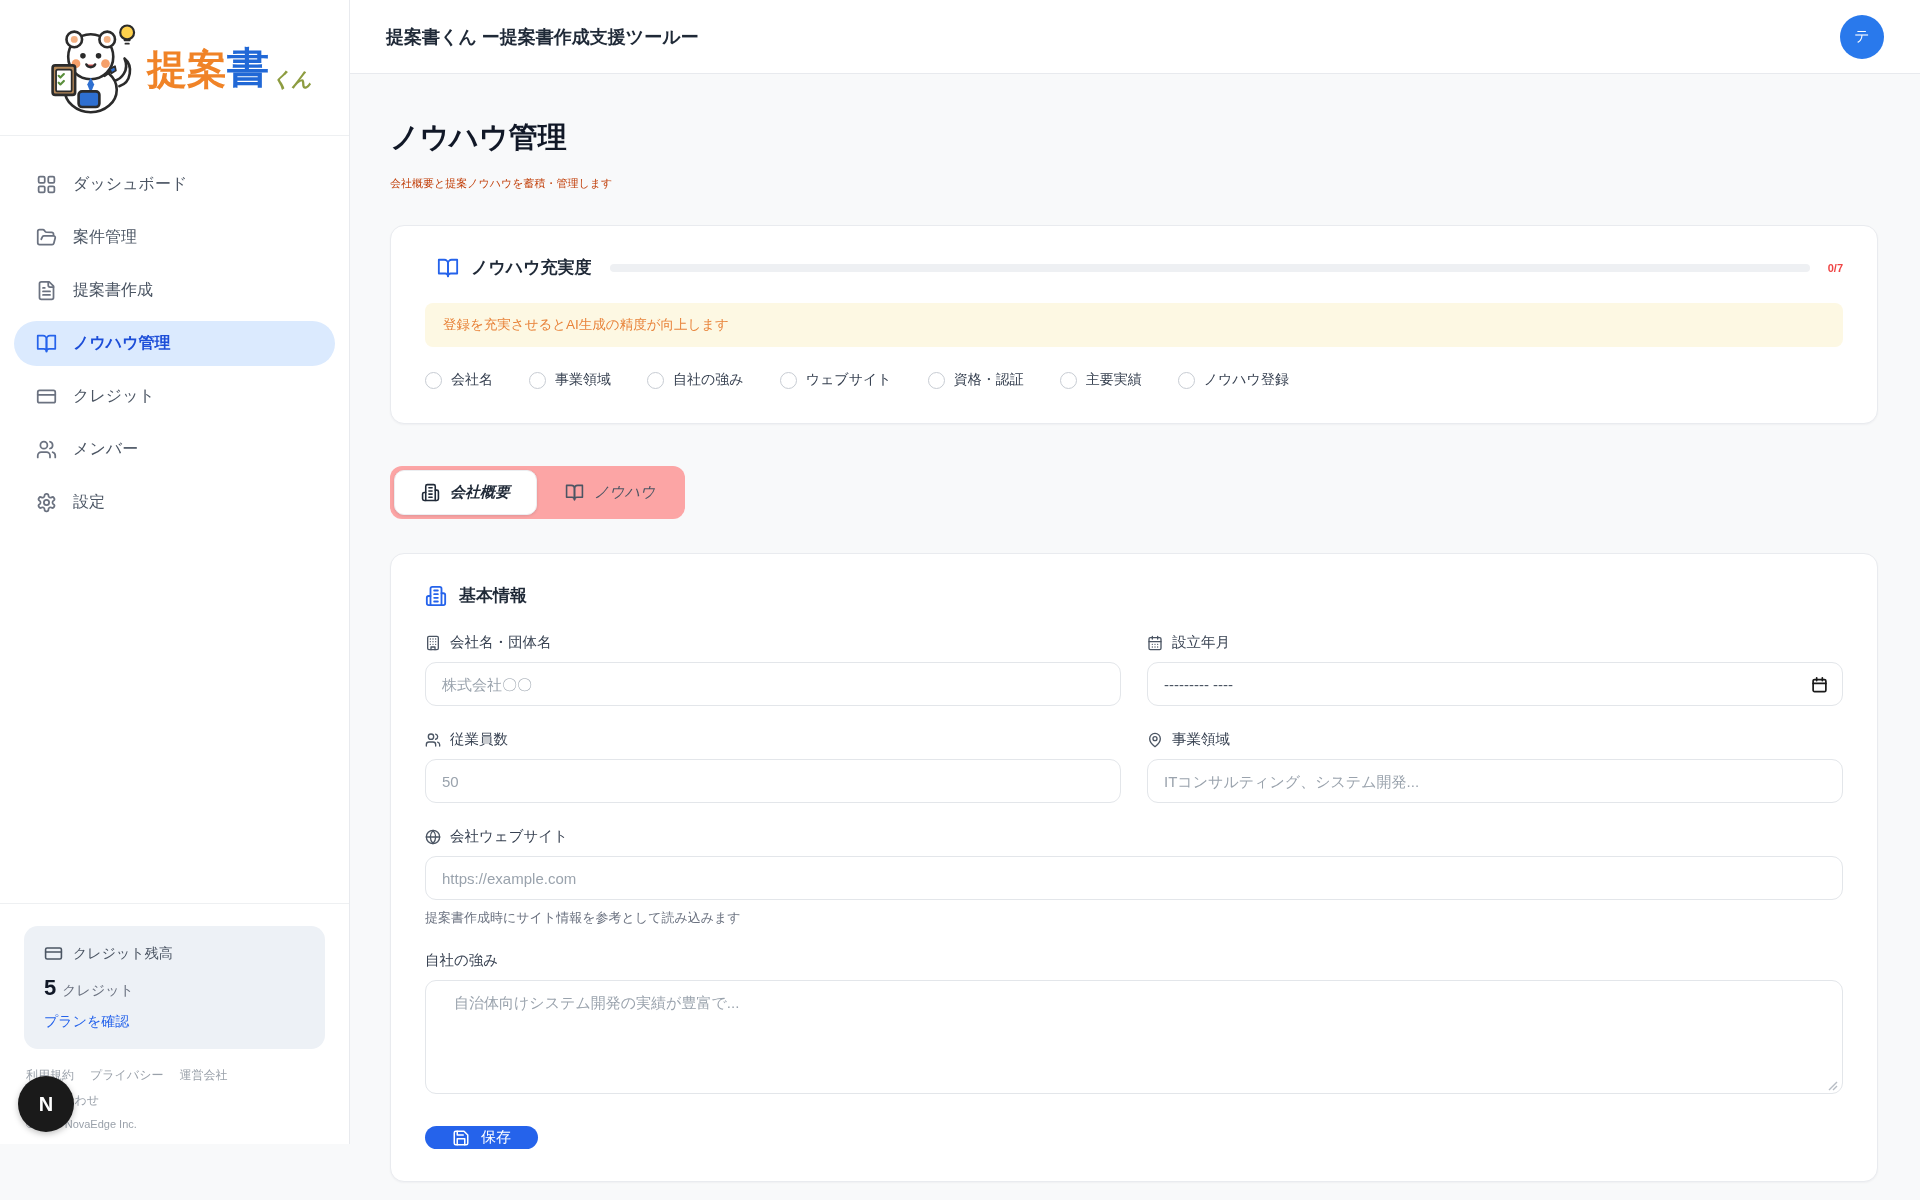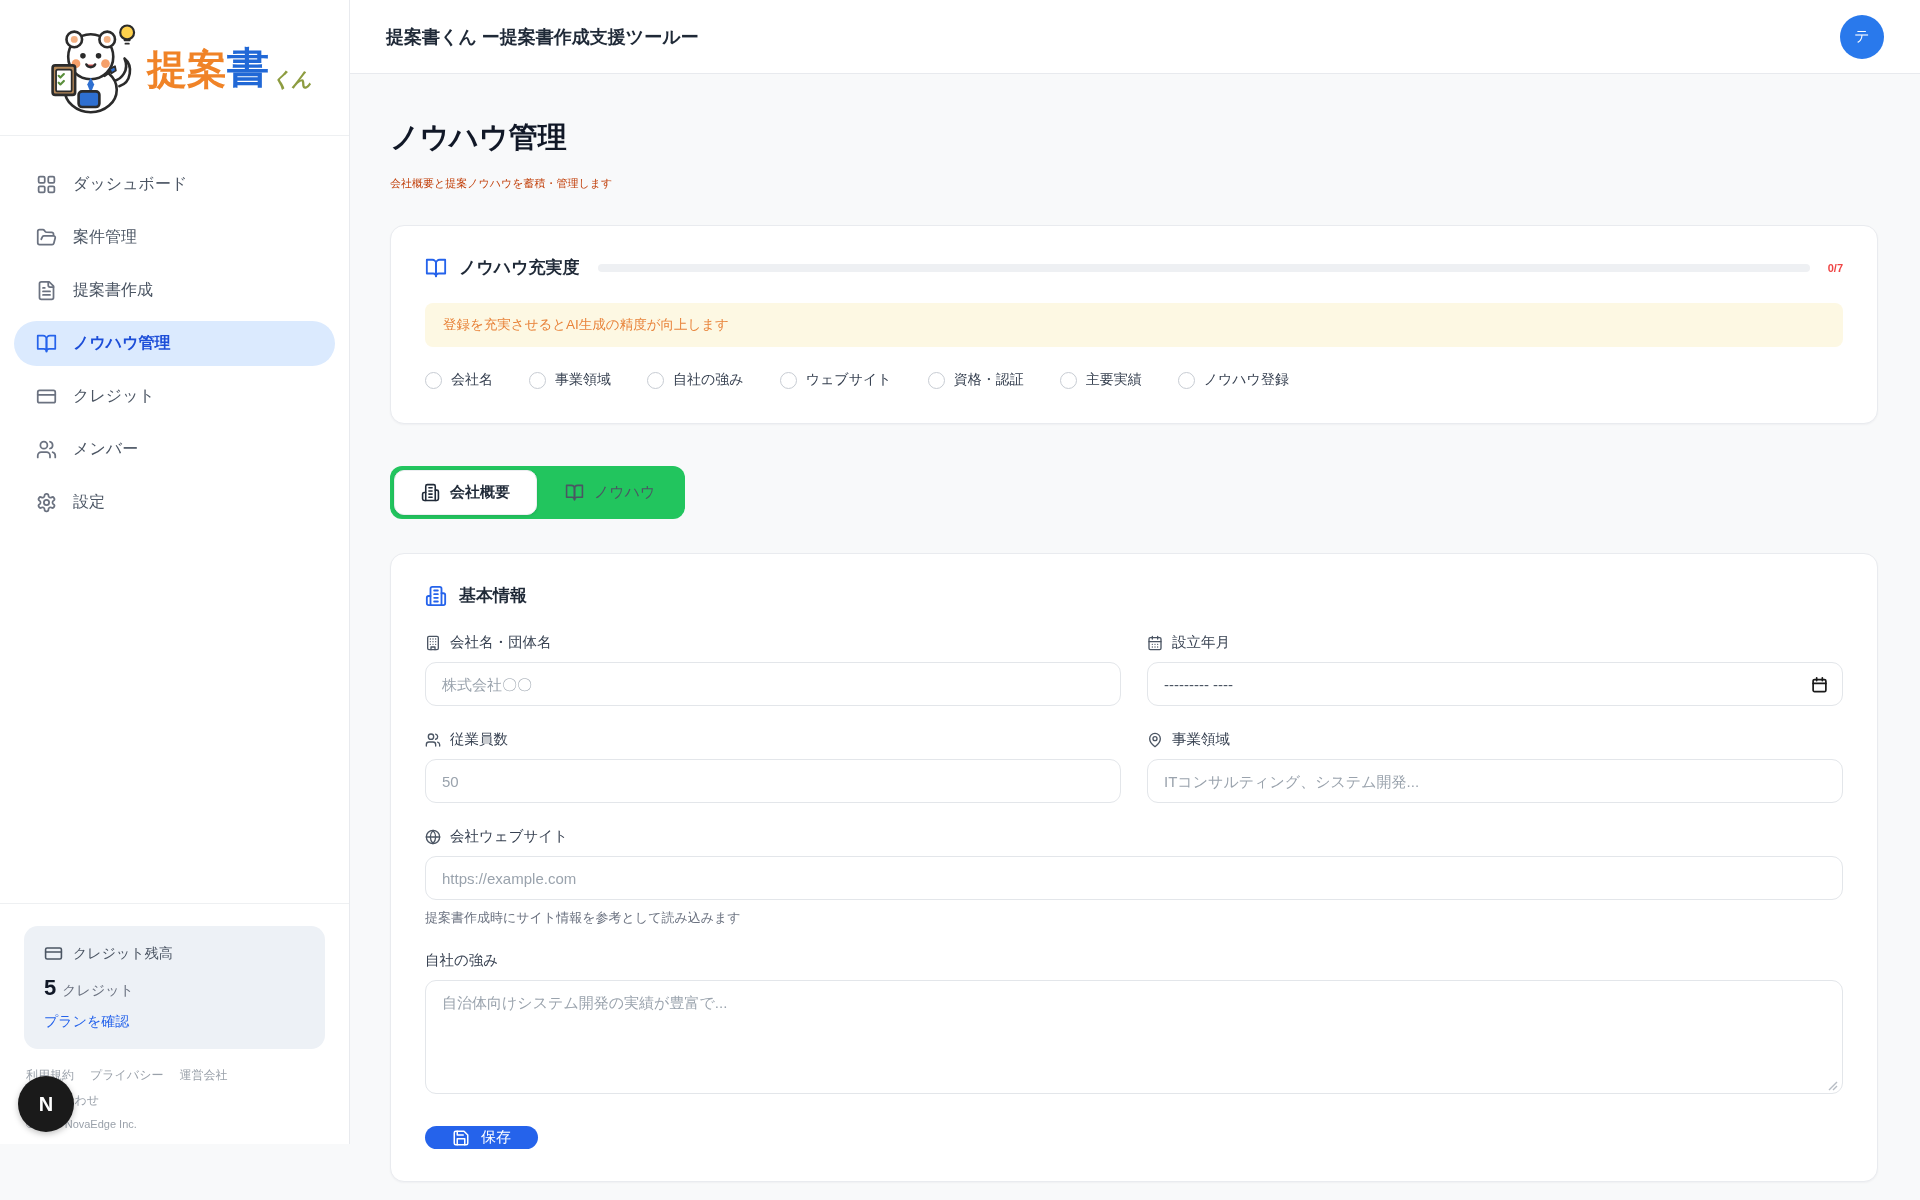--- a/index.html
+++ b/index.html
@@ -64,36 +64,36 @@
   }
   .content { flex:1; padding:44px 42px 0 40px; overflow:hidden; }
   .page-title { font-size:29px; font-weight:bold; color:#111827; }
   .page-subtitle { margin-top:18px; font-size:11px; color:#c2410c; }
 
   .card {
     background:#fff; border:1px solid #e9ebef; border-radius:14px;
     box-shadow:0 1px 2px rgba(16,24,40,.04);
   }
   .card.completeness { margin-top:34px; padding:30px 34px 34px 34px; }
-  .comp-head { display:flex; align-items:center; }
+  .comp-head { display:flex; align-items:center;margin-left:12px; }
   .comp-title { font-size:17px; font-weight:bold; margin-left:12px; white-space:nowrap; }
   .comp-track { flex:1; height:8px; background:#eef0f3; border-radius:5px; margin:0 18px; overflow:hidden; }
   .comp-fill { height:100%; background:#2563eb; border-radius:5px; width:0%; }
   .comp-score { font-size:11px; font-weight:bold; color:#ef4444; }
   .comp-notice {
     margin-top:24px; background:#fdf8e3; border-radius:8px; padding:13px 18px;
     font-size:13.5px; color:#e8833a;
   }
   .comp-list { margin-top:24px; display:flex; align-items:center; gap:36px; flex-wrap:wrap; }
   .comp-item { display:flex; align-items:center; gap:9px; font-size:14px; color:#374151; }
   .comp-circle {
     width:17px; height:17px; border-radius:50%; border:1.5px solid #c7ccd3; background:transparent;
   }
 
-  .tabs { margin-top:42px; display:inline-flex; background:#22c55e; border-radius:12px; padding:4px; gap:2px; }
+  .tabs { margin-top:42px; display:inline-flex; background:#fca5a5; border-radius:12px; padding:4px; gap:2px;font-style:italic; }
   .tab {
     display:flex; align-items:center; gap:10px; padding:12px 26px; border-radius:10px;
     font-size:15px; color:#4b5563; cursor:pointer;
   }
   .tab svg { stroke:#4b5563; }
   .tab.active {
     background:#fff; color:#1f2937; box-shadow:0 1px 3px rgba(16,24,40,.12);
     border:1px solid #eceef1; font-weight:bold;
   }
   .tab.active svg { stroke:#1f2937; }
@@ -113,21 +113,21 @@
   .text-input::placeholder { color:#9aa3ad; }
   .month-input {
     width:100%; height:44px; border:1px solid #e3e6ea; border-radius:11px;
     padding:0 14px 0 16px; display:flex; align-items:center; justify-content:space-between;
     font-size:15px; color:#4b5563; background:#fff; cursor:text;
   }
   .helper-text { margin-top:9px; font-size:13px; color:#6b7280; }
   .textarea-wrap { position:relative; }
   .form-textarea {
     width:100%; height:114px; border:1px solid #e3e6ea; border-radius:11px;
-    padding:13px 16px; font-size:15px; color:#374151; resize:none; outline:none;
+    padding:13px 28px; font-size:15px; color:#374151; resize:none; outline:none;
     font-family:"Liberation Sans","DejaVu Sans",sans-serif;
   }
   .form-textarea::placeholder { color:#9aa3ad; }
   .resize-grip { position:absolute; right:5px; bottom:7px; pointer-events:none; }
   .save-btn {
     margin-top:28px; display:inline-flex; align-items:center; gap:11px;
     background:#2563eb; color:#fff; border:none; border-radius:24px;
     padding:2px 27px; font-size:15px; cursor:pointer;
     font-family:"Liberation Sans","DejaVu Sans",sans-serif;
   }

